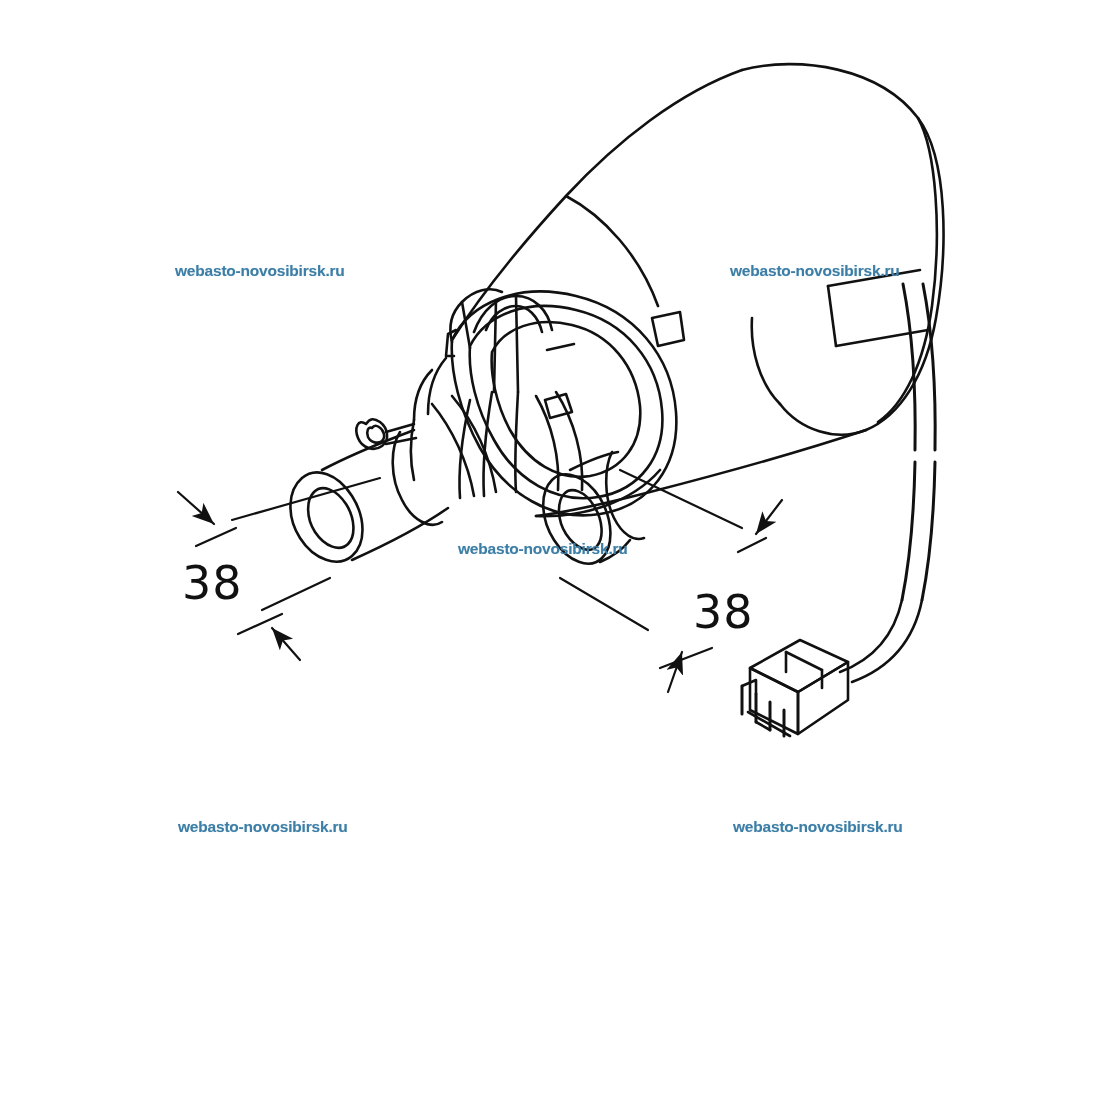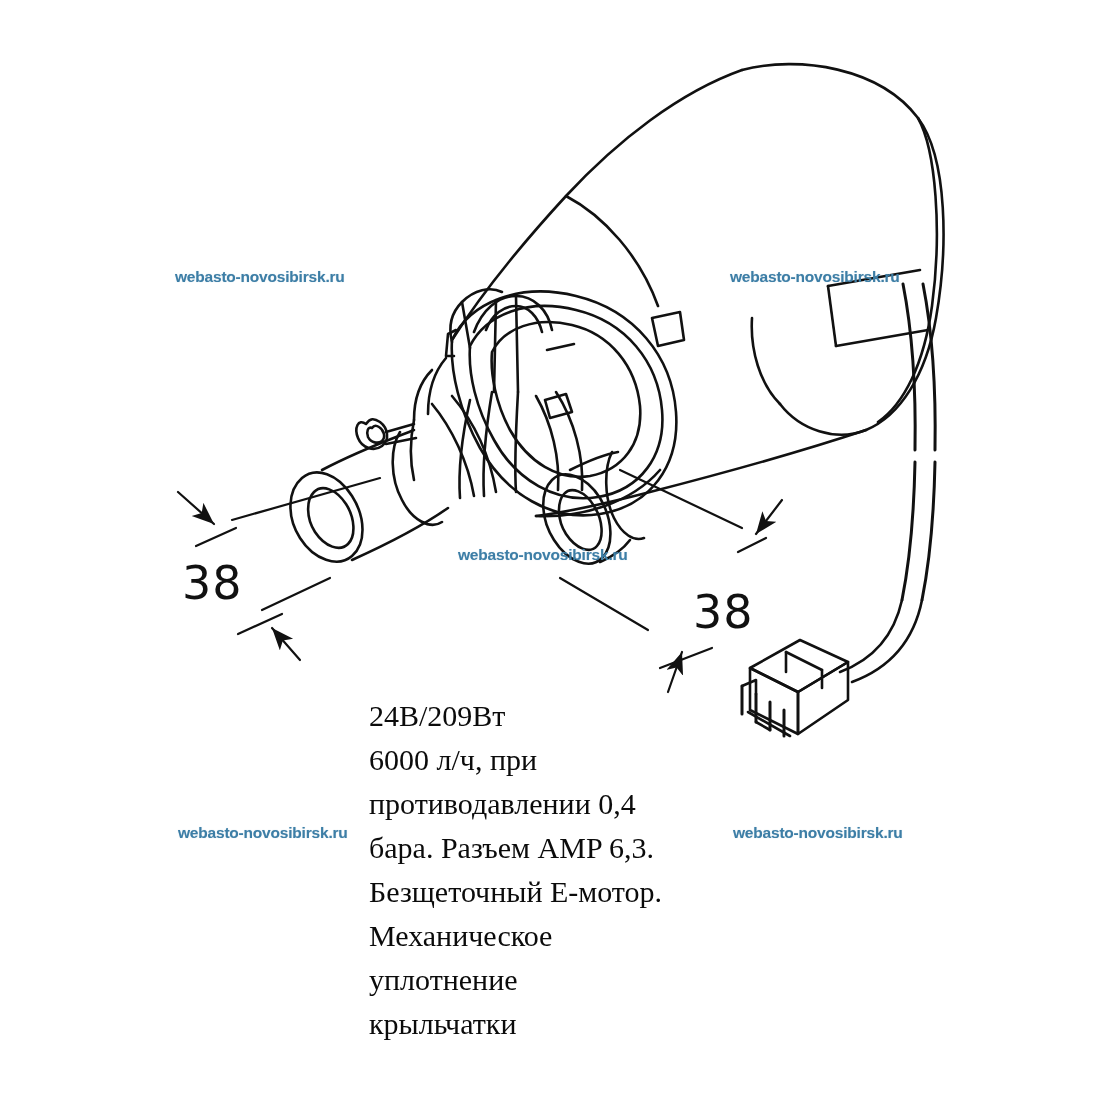--- a/index.html
+++ b/index.html
@@ -27,21 +27,20 @@
   .wm {
     position: absolute;
     font-family: "Liberation Sans", "DejaVu Sans", sans-serif;
     font-weight: bold;
     font-size: 15.5px;
     letter-spacing: -0.2px;
     color: #3d7ea6;
     white-space: nowrap;
     pointer-events: none;
     text-shadow: 0 0 1px rgba(61,126,166,0.35);
-    margin-top: 6px;
   }
   #wm-top-left   { left: 175px; top: 262px; }
   #wm-top-right  { left: 730px; top: 262px; }
   #wm-center     { left: 458px; top: 540px; }
   #wm-bot-left   { left: 178px; top: 818px; }
   #wm-bot-right  { left: 733px; top: 818px; }
 
   #spec-block {
     position: absolute;
     left: 369px;
@@ -255,28 +254,20 @@
         <path d="M668,692 L682,652" marker-end="url(#arrowhead)"></path>
         <path d="M660,668 L712,648"></path>
       </g>
     </g>
   </svg>
 
   <div class="dim-label" id="dim-left">38</div>
 
   <div class="dim-label" id="dim-right">38</div>
 
-  <div id="spec-block">24В/209Вт
-6000 л/ч, при
-противодавлении 0,4
-бара. Разъем AMP 6,3.
-Безщеточный Е-мотор.
-Механическое
-уплотнение
-крыльчатки</div>
 
   <div class="wm" id="wm-top-left">webasto-novosibirsk.ru</div>
 
   <div class="wm" id="wm-top-right">webasto-novosibirsk.ru</div>
 
   <div class="wm" id="wm-center">webasto-novosibirsk.ru</div>
 
   <div class="wm" id="wm-bot-left">webasto-novosibirsk.ru</div>
 
   <div class="wm" id="wm-bot-right">webasto-novosibirsk.ru</div>

